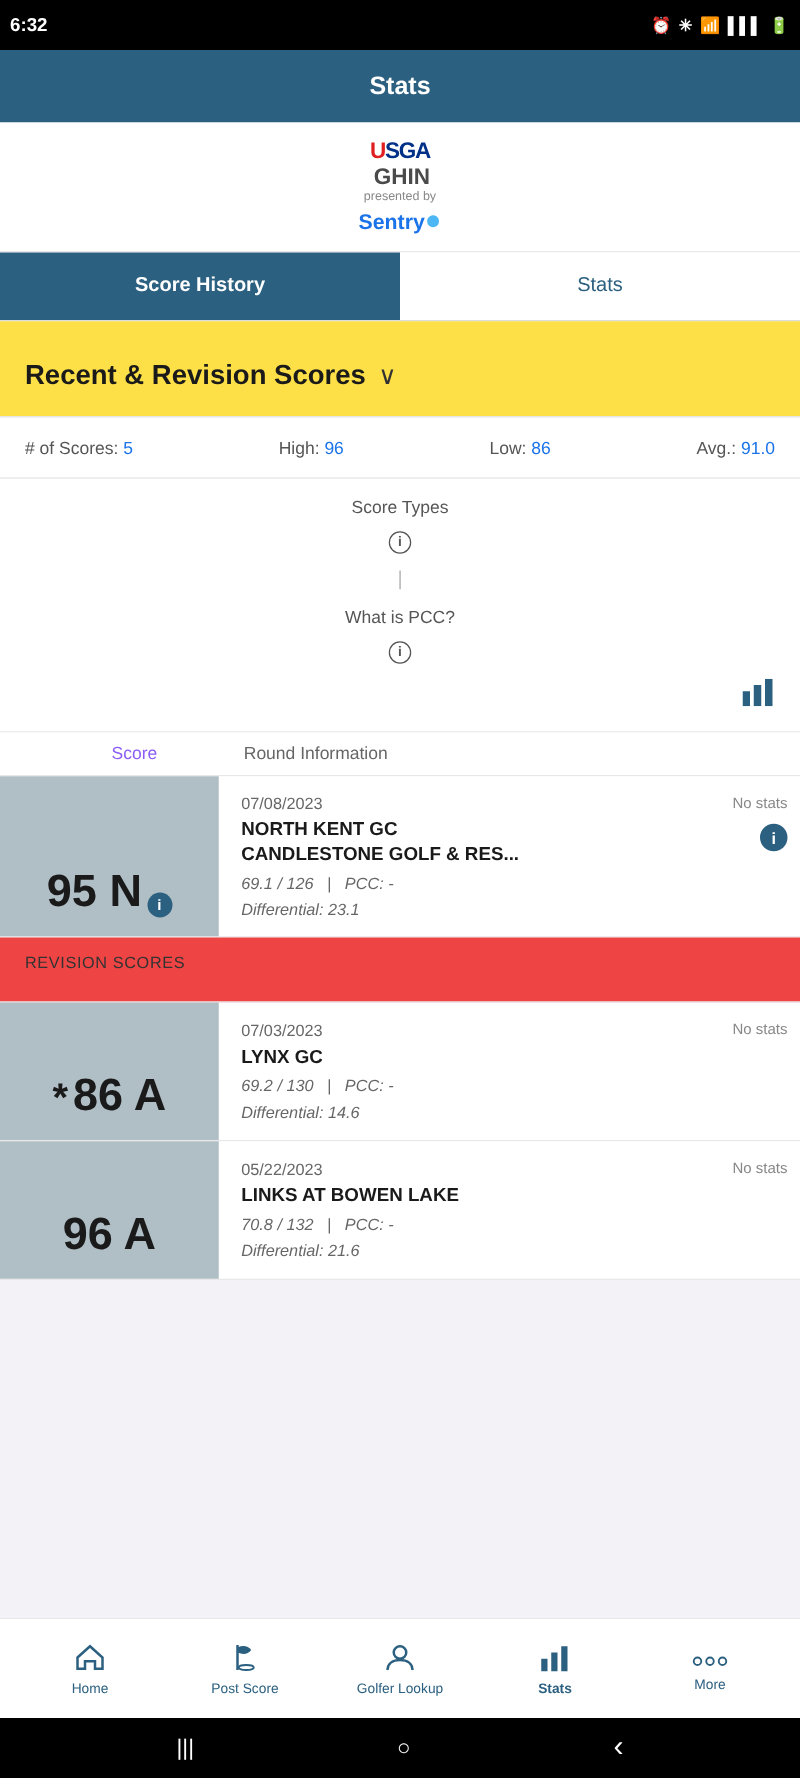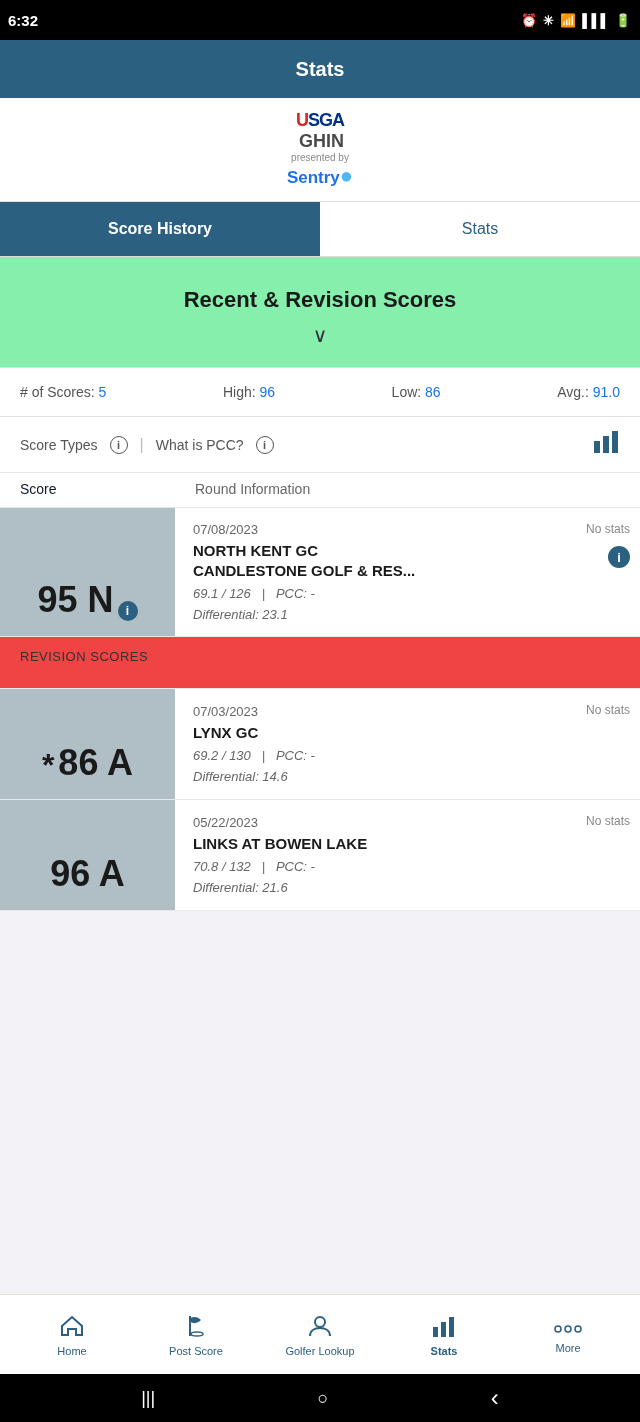--- a/index.html
+++ b/index.html
@@ -106,26 +106,25 @@
     }
 
     
     .content {
       background: #f2f2f7;
       padding: 0;
     }
 
     
     .section-header {
-      background: #86efac;
+      background: #fde047;
       padding: 30px 20px 20px 20px;
       display: flex;
       align-items: center;
       gap: 10px;
-      flex-direction: column;
     }
     .section-title {
       font-size: 22px;
       font-weight: 800;
       color: #1a1a1a;
     }
     .chevron-down {
       font-size: 20px;
       color: #333;
     }
@@ -150,20 +149,21 @@
     }
 
     
     .score-types-row {
       background: #fff;
       padding: 14px 20px;
       display: flex;
       align-items: center;
       gap: 12px;
       border-bottom: 1px solid #e8e8e8;
+      flex-direction: column;
     }
     .score-types-text {
       font-size: 14px;
       color: #555;
     }
     .info-icon {
       display: inline-flex;
       align-items: center;
       justify-content: center;
       width: 18px;
@@ -193,22 +193,22 @@
     .col-headers {
       background: #fff;
       padding: 8px 20px 10px 20px;
       display: flex;
       align-items: center;
       border-bottom: 1px solid #e8e8e8;
     }
     .col-score {
       width: 175px;
       font-size: 14px;
-      color: #0f172a;
-      text-align: left;
+      color: #8b5cf6;
+      text-align: center;
     }
     .col-round {
       flex: 1;
       font-size: 14px;
       color: #666;
     }
 
     
     .score-entry {
       background: #fff;

